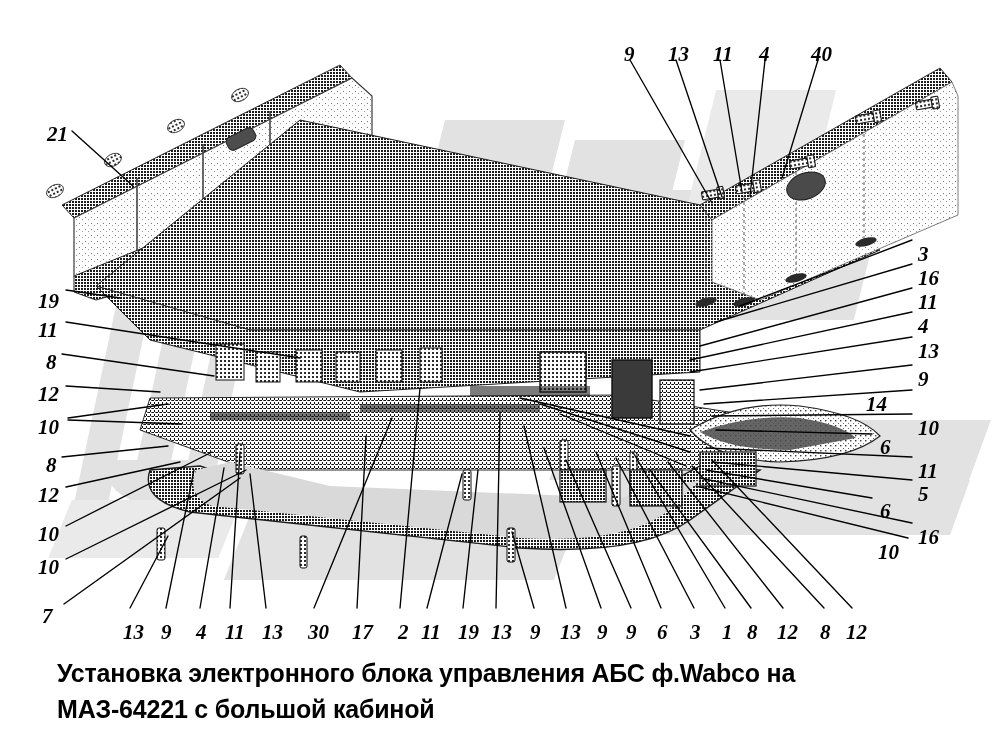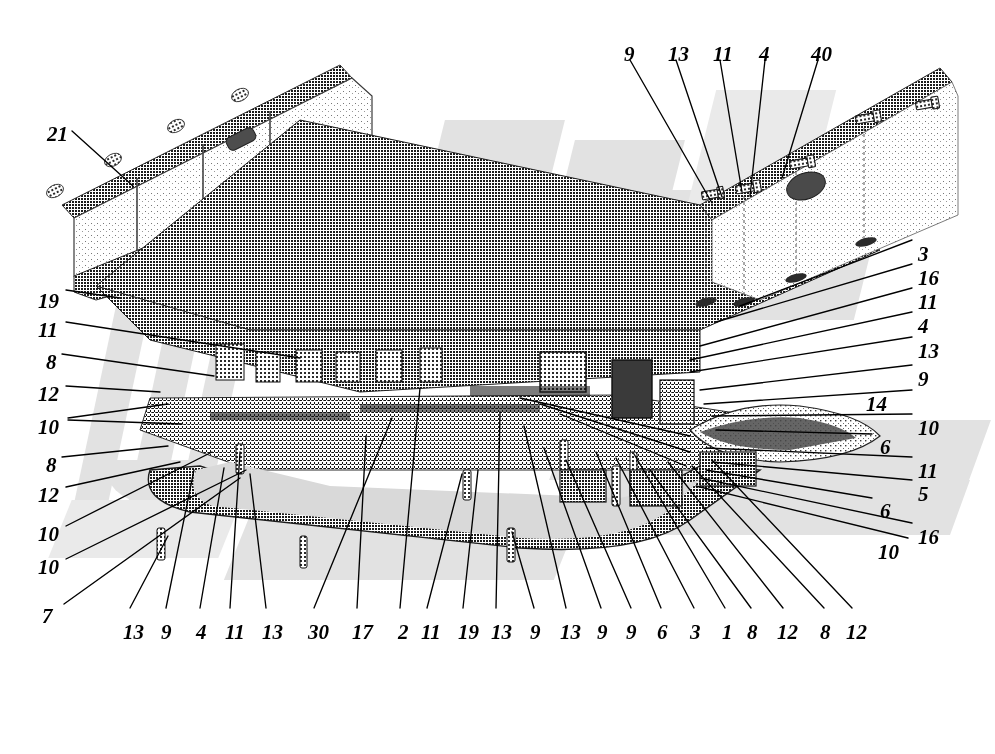--- a/index.html
+++ b/index.html
@@ -322,14 +322,18 @@
     <span class="lbl" style="left:626px;top:622px;">9</span>
     <span class="lbl" style="left:657px;top:622px;">6</span>
     <span class="lbl" style="left:690px;top:622px;">3</span>
     <span class="lbl" style="left:722px;top:622px;">1</span>
     <span class="lbl" style="left:747px;top:622px;">8</span>
     <span class="lbl" style="left:777px;top:622px;">12</span>
     <span class="lbl" style="left:820px;top:622px;">8</span>
     <span class="lbl" style="left:846px;top:622px;">12</span>
   </div>
 
+  <div id="caption">
+    <div>Установка электронного блока управления АБС ф.Wabco на</div>
+    <div>МАЗ-64221 с большой кабиной</div>
+  </div>
 
 </div>
 
 </body></html>

